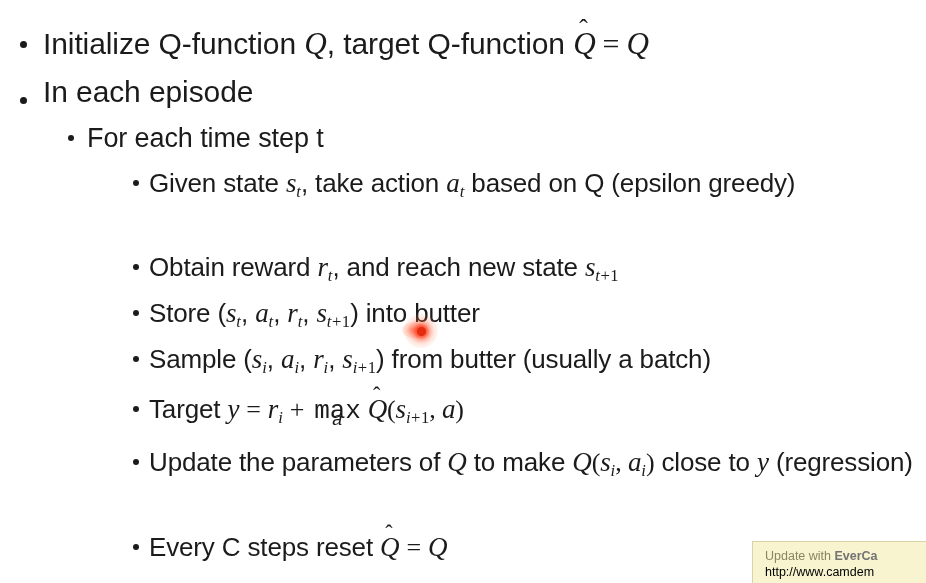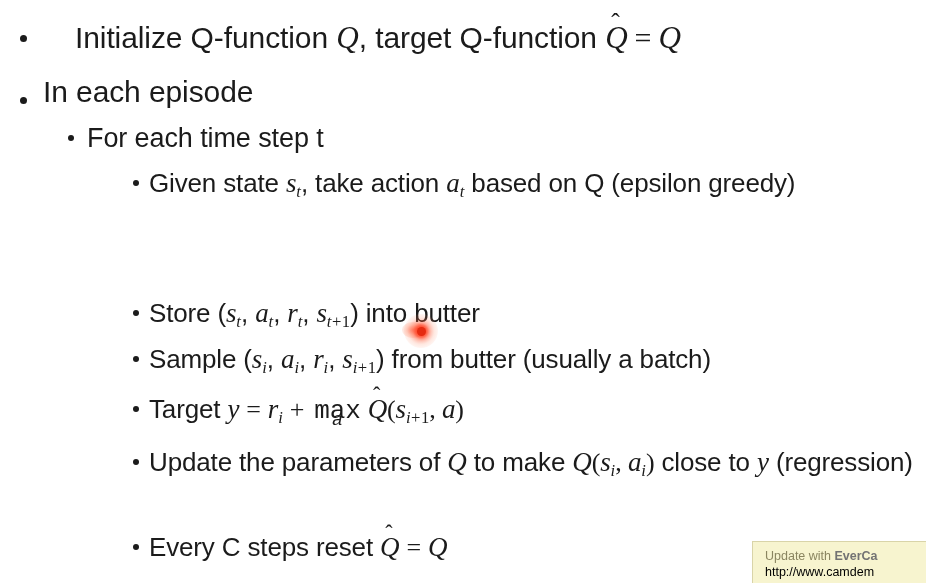--- a/index.html
+++ b/index.html
@@ -183,40 +183,44 @@
     line-height: 15px;
     padding: 1px 0 0 12px;
     white-space: nowrap;
   }
 </style>
 </head>
 <body>
 
 <div id="slide">
 
-  <div class="bullet-line lvl1" style="top: 18px; gap: 32px;">
+  <div class="bullet-line lvl1" style="top: 24px;">
     <span class="bullet-dot"></span>
     <span class="bullet-body"><span>Initialize Q-function </span><span class="mi">Q</span><span>, target Q-function </span><span class="qhat"><span class="hat">ˆ</span><span>Q</span></span><span class="mop" style="padding:0 7px;">=</span><span class="mi">Q</span></span>
   </div>
 
   <div class="bullet-line lvl1" style="top: 72px; align-items: center;">
     <span class="bullet-dot"></span>
     <span class="bullet-body">In each episode</span>
   </div>
 
   <div class="bullet-line lvl2" style="top: 120px;">
     <span class="bullet-dot"></span>
     <span class="bullet-body">For each time step t</span>
   </div>
 
   <div class="bullet-line lvl3" style="top: 166px; width: 790px;">
     <span class="bullet-dot"></span>
     <span class="bullet-body"><span>Given state </span><span class="mi">s</span><span class="sub">t</span><span>, take action </span><span class="mi">a</span><span class="sub">t</span><span> based on Q (epsilon greedy)</span></span>
   </div>
 
+  <div class="bullet-line lvl3" style="top: 250px;">
+    <span class="bullet-dot"></span>
+    <span class="bullet-body"><span>Obtain reward </span><span class="mi">r</span><span class="sub">t</span><span>, and reach new state </span><span class="mi">s</span><span class="sub"><span>t</span><span class="plus">+</span><span class="num">1</span></span></span>
+  </div>
 
   <div class="bullet-line lvl3" style="top: 296px;">
     <span class="bullet-dot"></span>
     <span class="bullet-body"><span>Store (</span><span class="mi">s</span><span class="sub">t</span><span>, </span><span class="mi">a</span><span class="sub">t</span><span>, </span><span class="mi">r</span><span class="sub">t</span><span>, </span><span class="mi">s</span><span class="sub"><span>t</span><span class="plus">+</span><span class="num">1</span></span><span>) into butter</span></span>
   </div>
 
   <div class="bullet-line lvl3" style="top: 342px;">
     <span class="bullet-dot"></span>
     <span class="bullet-body"><span>Sample (</span><span class="mi">s</span><span class="sub">i</span><span>, </span><span class="mi">a</span><span class="sub">i</span><span>, </span><span class="mi">r</span><span class="sub">i</span><span>, </span><span class="mi">s</span><span class="sub"><span>i</span><span class="plus">+</span><span class="num">1</span></span><span>) from butter (usually a batch)</span></span>
   </div>

